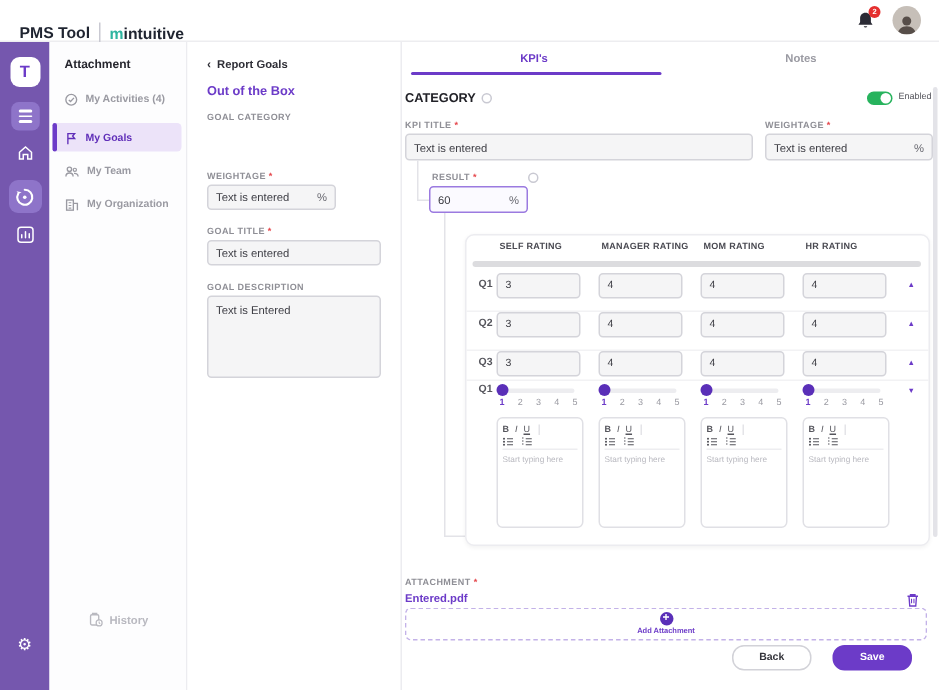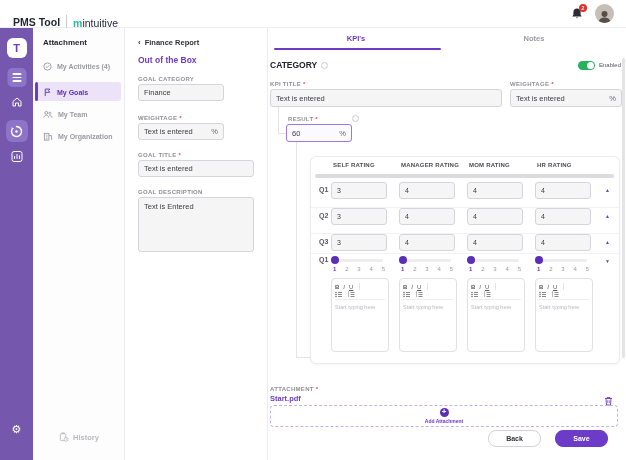--- a/index.html
+++ b/index.html
@@ -6,21 +6,21 @@
   body { font-family:"Liberation Sans", sans-serif; background:#e9e9ee; }
   #screen { position:relative; width:626px; height:460px; background:#fff; overflow:hidden; }
   .abs { position:absolute; }
 
   
   .header { position:absolute; top:0; left:0; width:626px; height:28px; background:#fff; border-bottom:1px solid #ededf0; z-index:5; }
   .brand { position:absolute; left:13px; top:0; height:43px; display:flex; align-items:center; gap:6px; }
   .brand-primary { font-size:10.5px; font-weight:bold; color:#1f2430; }
   .brand-divider { width:1px; height:13px; background:#c9c9d2; }
   .brand-accent { font-size:10.5px; font-weight:bold; color:#2FB5A0; }
-  .brand-secondary { font-size:10.5px; font-weight:normal; color:#1f2430; }
+  .brand-secondary { font-size:10.5px; font-weight:bold; color:#1f2430; }
   .bell { position:absolute; left:570px; top:7px; width:14px; height:14px; }
   .bell svg { display:block; }
   .badge { position:absolute; top:-3px; right:-3px; width:8px; height:8px; background:#e5302f; border-radius:50%; color:#fff; font-size:5px; font-weight:bold; text-align:center; line-height:8px; }
   .avatar { position:absolute; left:595px; top:4px; width:19px; height:19px; border-radius:50%; background:#c6bfb8; overflow:hidden; display:flex; align-items:flex-end; justify-content:center; }
 
   
   .sidebar { position:absolute; top:28px; left:0; width:33px; height:432px; background:#7557AE; }
   .sb-item { position:absolute; left:50%; transform:translateX(-50%); display:flex; align-items:center; justify-content:center; }
   .sb-logo { top:10px; width:20px; height:20px; background:#fff; border-radius:6px; font-size:11px; font-weight:bold; color:#6C3BC8; }
   .sb-tile { width:19px; height:19px; background:#8E74C9; border-radius:5px; }
@@ -32,21 +32,21 @@
   .sb-gear { top:395px; color:#fff; font-size:11px; }
 
   
   .navpanel { position:absolute; top:28px; left:33px; width:92px; height:432px; background:#fdfdfe; border-right:1px solid #ececf0; }
   .nav-title { position:absolute; left:10px; top:10px; font-size:8px; font-weight:bold; color:#26262e; }
   .nav-item { position:absolute; left:10px; display:flex; align-items:center; gap:5px; font-size:7px; color:#9a9aa2; font-weight:bold; }
   .nav-item svg { flex:0 0 auto; }
   .nav-active-bg { position:absolute; left:2px; top:54px; width:86px; height:19px; background:#ECE3F9; border-radius:3px; }
   .nav-active-bar { position:absolute; left:2px; top:54px; width:2.5px; height:19px; background:#6C3BC8; border-radius:2px; }
   .nav-goals { color:#5F2DB8; }
-  .nav-history { position:absolute; left:26px; top:404px; display:flex; align-items:center; gap:4px; font-size:7.5px; color:#b9b9c0; font-weight:bold; }
+  .nav-history { position:absolute; left:26px; top:380px; display:flex; align-items:center; gap:4px; font-size:7.5px; color:#b9b9c0; font-weight:bold; }
 
   
   .formpanel { position:absolute; top:28px; left:125px; width:143px; height:432px; background:#fff; border-right:1px solid #ececf0; }
   .back-row { position:absolute; left:13px; top:10px; display:flex; align-items:center; gap:4px; font-size:7.5px; font-weight:bold; color:#2e2e36; }
   .chev { font-size:8px; color:#2e2e36; line-height:1; }
   .form-title { position:absolute; left:13px; top:27px; font-size:8.5px; font-weight:bold; color:#6C3BC8; }
   .flabel { font-size:6px; font-weight:bold; color:#8f8f96; letter-spacing:.3px; }
   .req { color:#e5484d; }
   .tinput { background:#f5f5f6; border:1px solid #d4d4da; border-radius:3px; font-size:7.5px; color:#3c3c43; display:flex; align-items:center; padding:0 5px; }
   .suffix { margin-left:auto; color:#6a6a72; }
@@ -198,28 +198,25 @@
           <circle cx="7.8" cy="8" r="2.2" fill="#fff" stroke="#b9b9c0" stroke-width=".9"></circle>
           <path d="M7.8 6.9v1.2l.8.5" fill="none" stroke="#b9b9c0" stroke-width=".8"></path>
         </svg>
       <span>History</span>
     </div>
   </div>
 
   <div class="formpanel">
     <div class="back-row">
       <span class="chev">‹</span>
-      <span>Finance Report</span>
+      <span>Report Goals</span>
     </div>
     <div class="form-title">Out of the Box</div>
 
     <div class="flabel abs" style="left:13px; top:48px"><span>GOAL CATEGORY</span></div>
-    <div class="tinput abs" style="left:13px; top:56px; width:86px; height:17px">
-        <span>Finance</span>
-      </div>
 
     <div class="flabel abs" style="left:13px; top:87px"><span>WEIGHTAGE</span> <span class="req">*</span></div>
     <div class="tinput abs" style="left:13px; top:95px; width:86px; height:17px">
         <span>Text is entered</span>
         <span class="suffix">%</span>
       </div>
 
     <div class="flabel abs" style="left:13px; top:124px"><span>GOAL TITLE</span> <span class="req">*</span></div>
     <div class="tinput abs" style="left:13px; top:132px; width:116px; height:17px">
         <span>Text is entered</span>
@@ -420,21 +417,21 @@
           <svg width="8" height="7" viewBox="0 0 8 7">
               <path d="M1 1h1M1 3h1M1 5h1" stroke="#55555c" stroke-width=".8"></path>
               <path d="M3.5 1.5h4M3.5 3.5h4M3.5 5.5h4" stroke="#55555c" stroke-width=".7"></path>
             </svg>
         </div>
         <div class="ed-ph">Start typing here</div>
       </div>
     </div>
 
     <div class="flabel attach-label"><span>ATTACHMENT</span> <span class="req">*</span></div>
-    <a class="attach-file">Start.pdf</a>
+    <a class="attach-file">Entered.pdf</a>
     <span class="trash">
       <svg width="9" height="10" viewBox="0 0 9 10">
           <path d="M1 2.5h7M3 2.5V1.5h3v1M2 2.5l.5 6.5h4l.5-6.5" fill="none" stroke="#6C3BC8" stroke-width=".9"></path>
           <path d="M3.7 4.2v3M5.3 4.2v3" stroke="#6C3BC8" stroke-width=".7"></path>
         </svg>
     </span>
     <div class="dashed-box">
       <span class="plus-circle">+</span>
       <span class="add-label">Add Attachment</span>
     </div>

